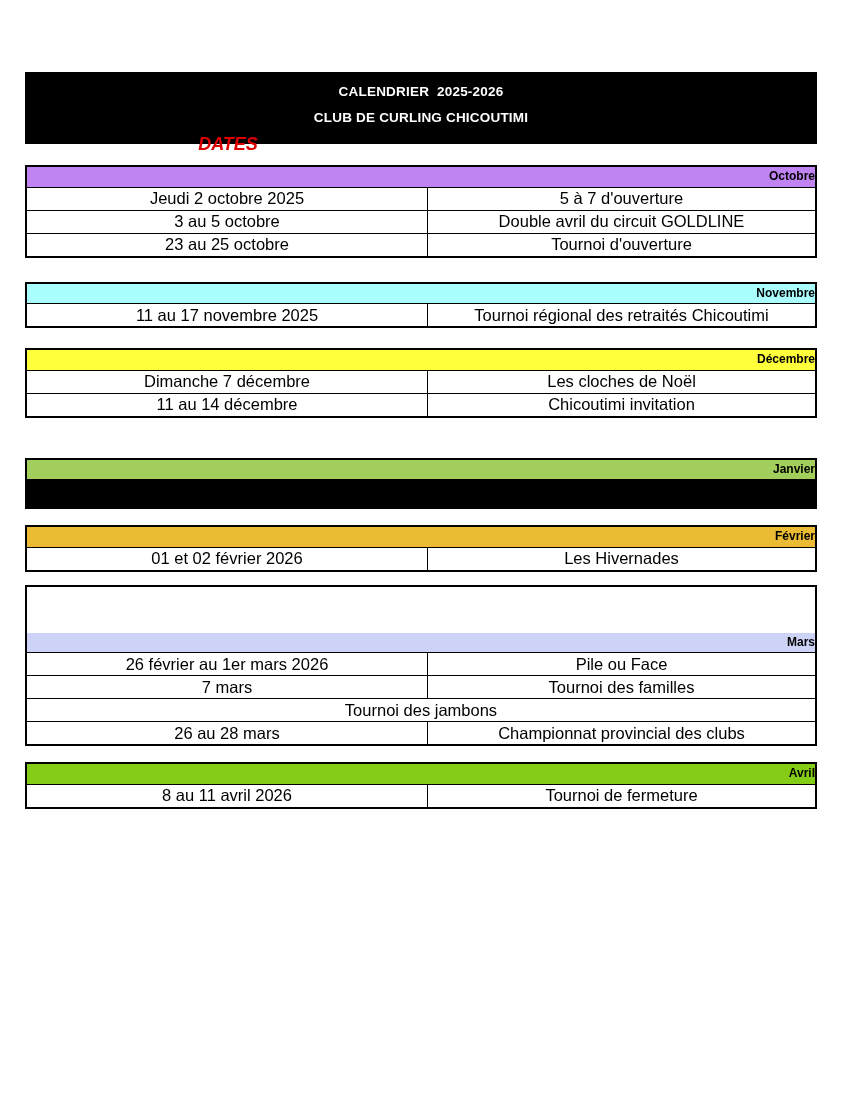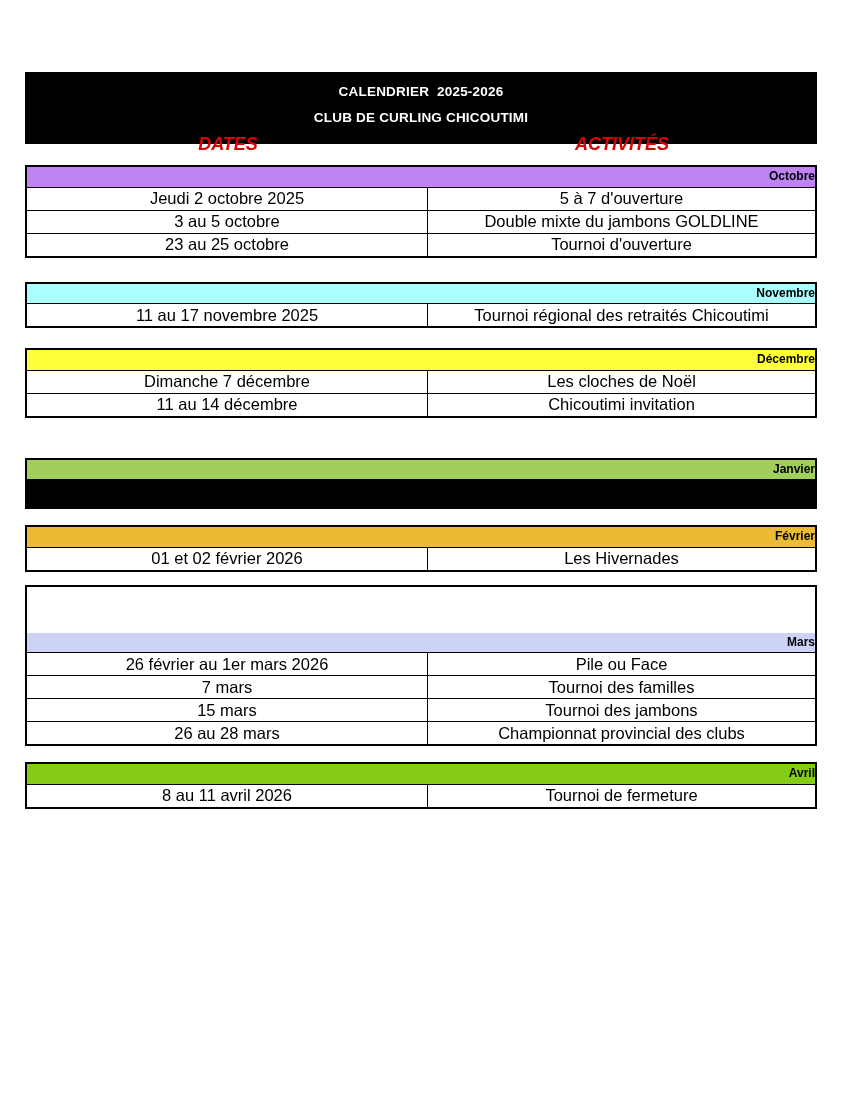--- a/index.html
+++ b/index.html
@@ -89,33 +89,32 @@
 </head>
 <body>
 
 <div class="doc">
 
   <header class="title-block">
     <div class="doc-title">CALENDRIER  2025-2026</div>
     <div class="doc-subtitle">CLUB DE CURLING CHICOUTIMI</div>
     <div class="col-heads">
       <span class="ch-left">DATES</span>
-      <span class="ch-right">ACTIVITÉS</span>
     </div>
   </header>
 
   <section class="month sec-octobre">
     <div class="month-head" style="background-color: rgb(191, 131, 242);">Octobre</div>
     <div class="m-row">
       <div class="cell date">Jeudi 2 octobre 2025</div>
       <div class="cell act">5 à 7 d'ouverture</div>
     </div>
     <div class="m-row">
       <div class="cell date">3 au 5 octobre</div>
-      <div class="cell act">Double mixte du jambons GOLDLINE</div>
+      <div class="cell act">Double avril du circuit GOLDLINE</div>
     </div>
     <div class="m-row">
       <div class="cell date">23 au 25 octobre</div>
       <div class="cell act">Tournoi d'ouverture</div>
     </div>
   </section>
 
   <section class="month sec-novembre">
     <div class="month-head" style="background-color: rgb(171, 254, 254);">Novembre</div>
     <div class="m-row">
@@ -155,21 +154,20 @@
     <div class="month-head" style="background-color: rgb(204, 211, 246); margin-top: 46px;">Mars</div>
     <div class="m-row">
       <div class="cell date">26 février au 1er mars 2026</div>
       <div class="cell act">Pile ou Face</div>
     </div>
     <div class="m-row">
       <div class="cell date">7 mars</div>
       <div class="cell act">Tournoi des familles</div>
     </div>
     <div class="m-row">
-      <div class="cell date">15 mars</div>
       <div class="cell act">Tournoi des jambons</div>
     </div>
     <div class="m-row">
       <div class="cell date">26 au 28 mars</div>
       <div class="cell act">Championnat provincial des clubs</div>
     </div>
   </section>
 
   <section class="month sec-avril">
     <div class="month-head" style="background-color: #84cc16;">Avril</div>

